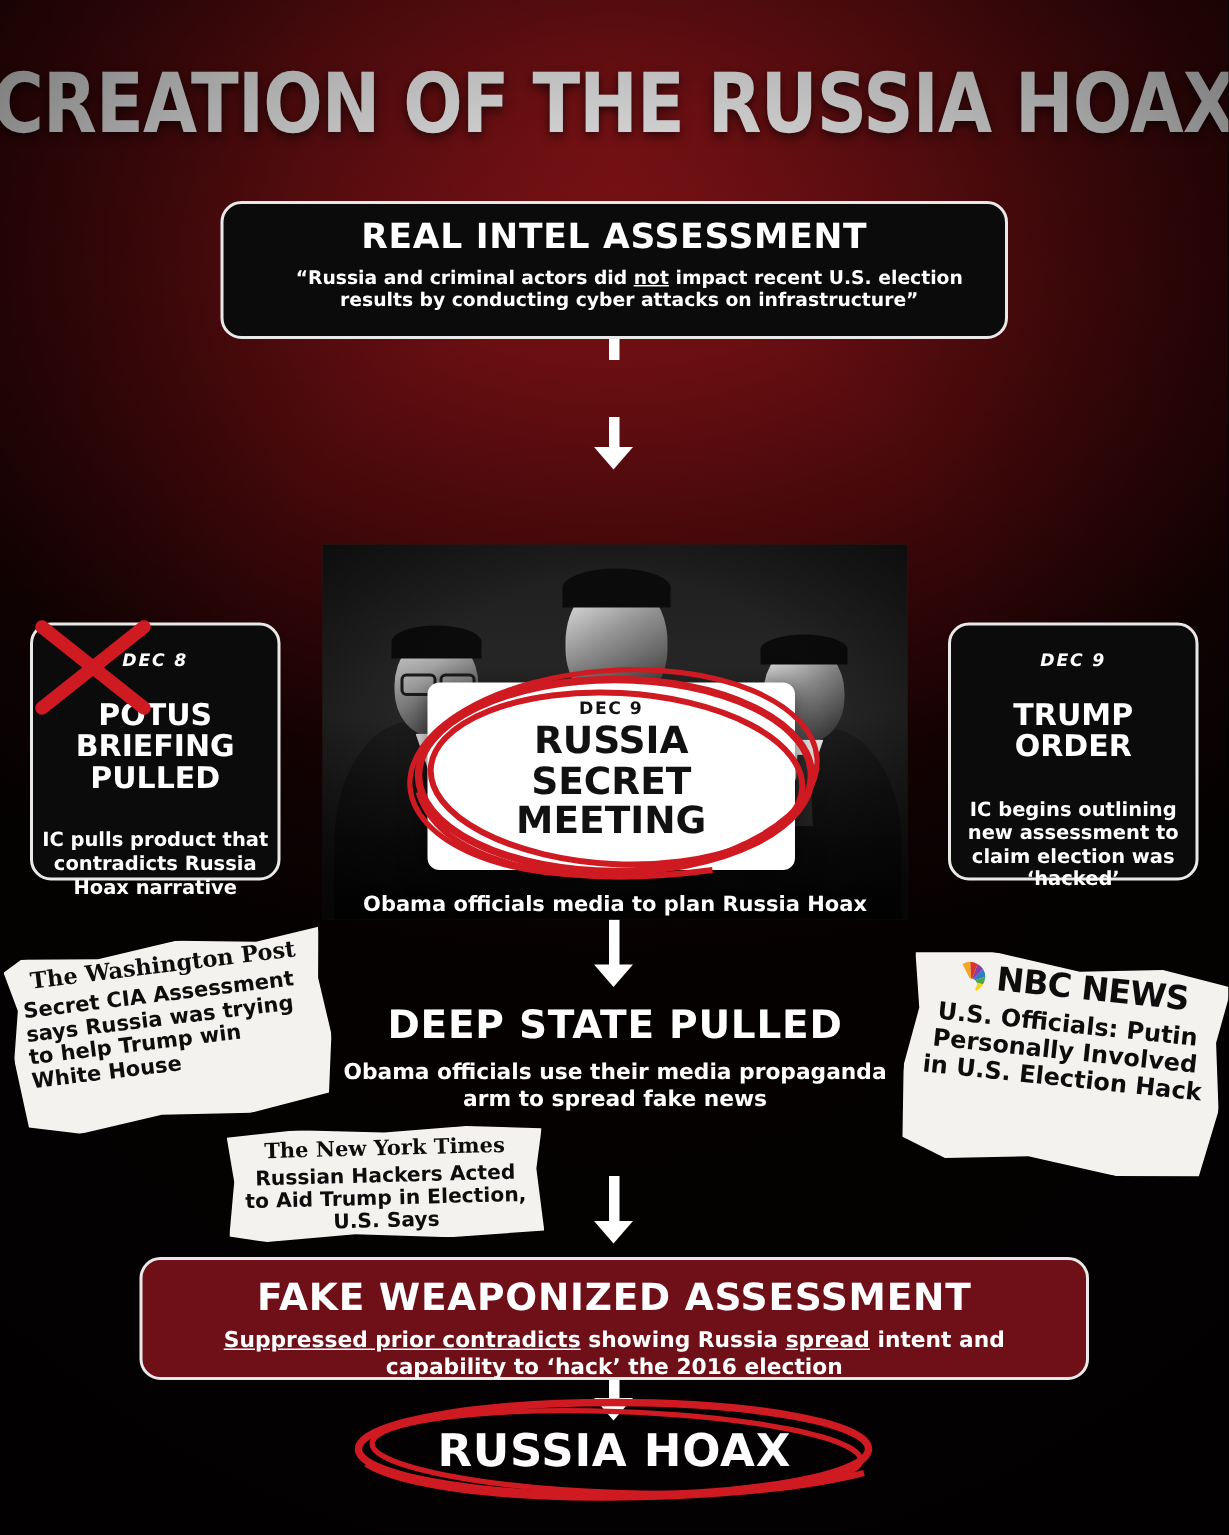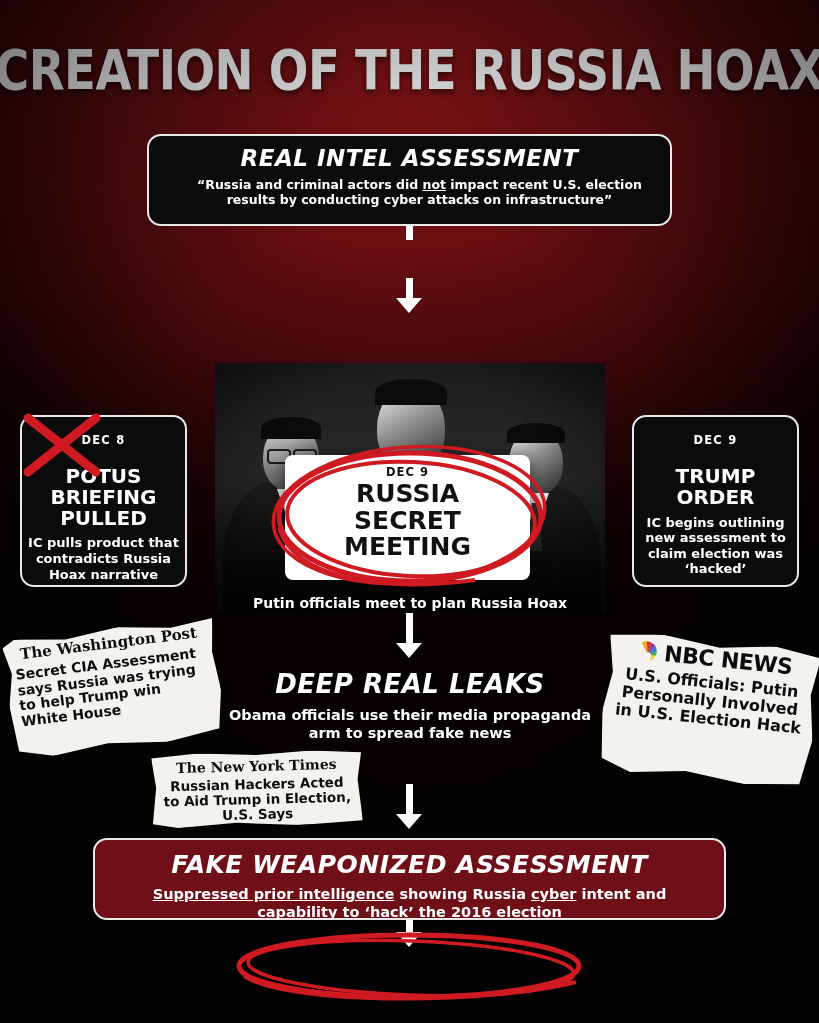--- a/index.html
+++ b/index.html
@@ -55,21 +55,20 @@
     color: #ffffff;
     box-sizing: border-box;
     text-align: center;
     z-index: 3;
   }
 
   .box-h {
     font-family: "DejaVu Sans", sans-serif;
     font-weight: bold;
     letter-spacing: 0.5px;
-    font-style: italic;
   }
   .box-p {
     font-family: "DejaVu Sans", sans-serif;
     font-weight: bold;
     line-height: 1.22;
   }
 
   
   #real-intel {
     left: 147px;
@@ -205,34 +204,35 @@
     top: 415px;
     width: 167px;
     height: 172px;
     padding-top: 16px;
   }
   .dec-label {
     font-family: "DejaVu Sans", sans-serif;
     font-weight: bold;
     font-size: 11.5px;
     letter-spacing: 1.2px;
+    font-style: italic;
   }
   .side-h {
     font-family: "DejaVu Sans", sans-serif;
     font-weight: bold;
     font-size: 20px;
     line-height: 1.04;
     margin-top: 19px;
   }
   .side-p {
     font-family: "DejaVu Sans", sans-serif;
     font-weight: bold;
     font-size: 13px;
     line-height: 1.2;
-    margin-top: 7px;
+    margin-top: 25px;
     padding: 0 0;
   }
   .red-x {
     position: absolute;
     left: 22px;
     top: 412px;
     width: 80px;
     height: 68px;
     z-index: 8;
     pointer-events: none;
@@ -405,21 +405,21 @@
     </div>
   </div>
 
   <svg class="scribble" viewBox="0 0 290 155">
     <ellipse cx="145" cy="77" rx="131" ry="64" fill="none" stroke="#cf1a22" stroke-width="5"></ellipse>
     <ellipse cx="146" cy="79" rx="124" ry="57" fill="none" stroke="#cf1a22" stroke-width="4" transform="rotate(3 146 79)"></ellipse>
     <ellipse cx="144" cy="75" rx="136" ry="68" fill="none" stroke="#cf1a22" stroke-width="3.5" transform="rotate(-4 144 75)"></ellipse>
     <path d="M14 88 C30 140 120 152 210 140" fill="none" stroke="#cf1a22" stroke-width="4"></path>
   </svg>
 
-  <div class="photo-caption">Putin officials meet to plan Russia Hoax</div>
+  <div class="photo-caption">Obama officials media to plan Russia Hoax</div>
 
   <div class="box" id="potus-briefing">
     <div class="dec-label">DEC 8</div>
     <div class="side-h">POTUS BRIEFING PULLED</div>
     <div class="side-p">IC pulls product that contradicts Russia Hoax narrative</div>
   </div>
   <svg class="red-x" viewBox="0 0 80 68">
     <path d="M6 6 L74 60" stroke="#cf1a22" stroke-width="9" stroke-linecap="round" fill="none"></path>
     <path d="M74 6 L6 60" stroke="#cf1a22" stroke-width="9" stroke-linecap="round" fill="none"></path>
   </svg>
@@ -427,40 +427,41 @@
   <div class="box" id="obama-order">
     <div class="dec-label">DEC 9</div>
     <div class="side-h">TRUMP ORDER</div>
     <div class="side-p">IC begins outlining new assessment to claim election was ‘hacked’</div>
   </div>
 
   <div class="arrow-stem" style="left:406px; top:613px; width:7px; height:32px;"></div>
   <div class="arrow-head" style="left:396px; top:643px;"></div>
 
   <div class="box" id="deep-state">
-    <div class="box-h">DEEP REAL LEAKS</div>
+    <div class="box-h">DEEP STATE PULLED</div>
     <div class="box-p">Obama officials use their media propaganda arm to spread fake news</div>
   </div>
 
   <div class="arrow-stem" style="left:406px; top:784px; width:7px; height:32px;"></div>
   <div class="arrow-head" style="left:396px; top:814px;"></div>
 
   <div class="box" id="fake-assessment">
     <div class="box-h">FAKE WEAPONIZED ASSESSMENT</div>
-    <div class="box-p"><span class="u">Suppressed prior intelligence</span><span> showing Russia </span><span class="u">cyber</span><span> intent and capability to ‘hack’ the 2016 election</span></div>
+    <div class="box-p"><span class="u">Suppressed prior contradicts</span><span> showing Russia </span><span class="u">spread</span><span> intent and capability to ‘hack’ the 2016 election</span></div>
   </div>
 
   <div class="arrow-stem" style="left:406px; top:920px; width:7px; height:16px;"></div>
   <div class="arrow-head" style="left:396px; top:932px;"></div>
 
   <svg class="hoax-circle" viewBox="0 0 355 72">
     <ellipse cx="177" cy="36" rx="170" ry="31" fill="none" stroke="#cf1a22" stroke-width="5"></ellipse>
     <ellipse cx="179" cy="38" rx="163" ry="27" fill="none" stroke="#cf1a22" stroke-width="3.5" transform="rotate(2 179 38)"></ellipse>
     <path d="M12 46 C60 76 260 74 344 52" fill="none" stroke="#cf1a22" stroke-width="4" fill-opacity="0"></path>
   </svg>
+  <div id="russia-hoax">RUSSIA HOAX</div>
 
   <div class="clip" id="clip-wapo">
     <div class="clip-masthead">The Washington Post</div>
     <div class="clip-head">Secret CIA Assessment says Russia was trying to help Trump win White House</div>
   </div>
 
   <div class="clip" id="clip-nbc">
     <div class="nbc-row">
       <svg width="22" height="24" viewBox="0 0 22 24">
         <path d="M11 14 L4 3 a10 10 0 0 1 5-2 z" fill="#f5a623"></path>

